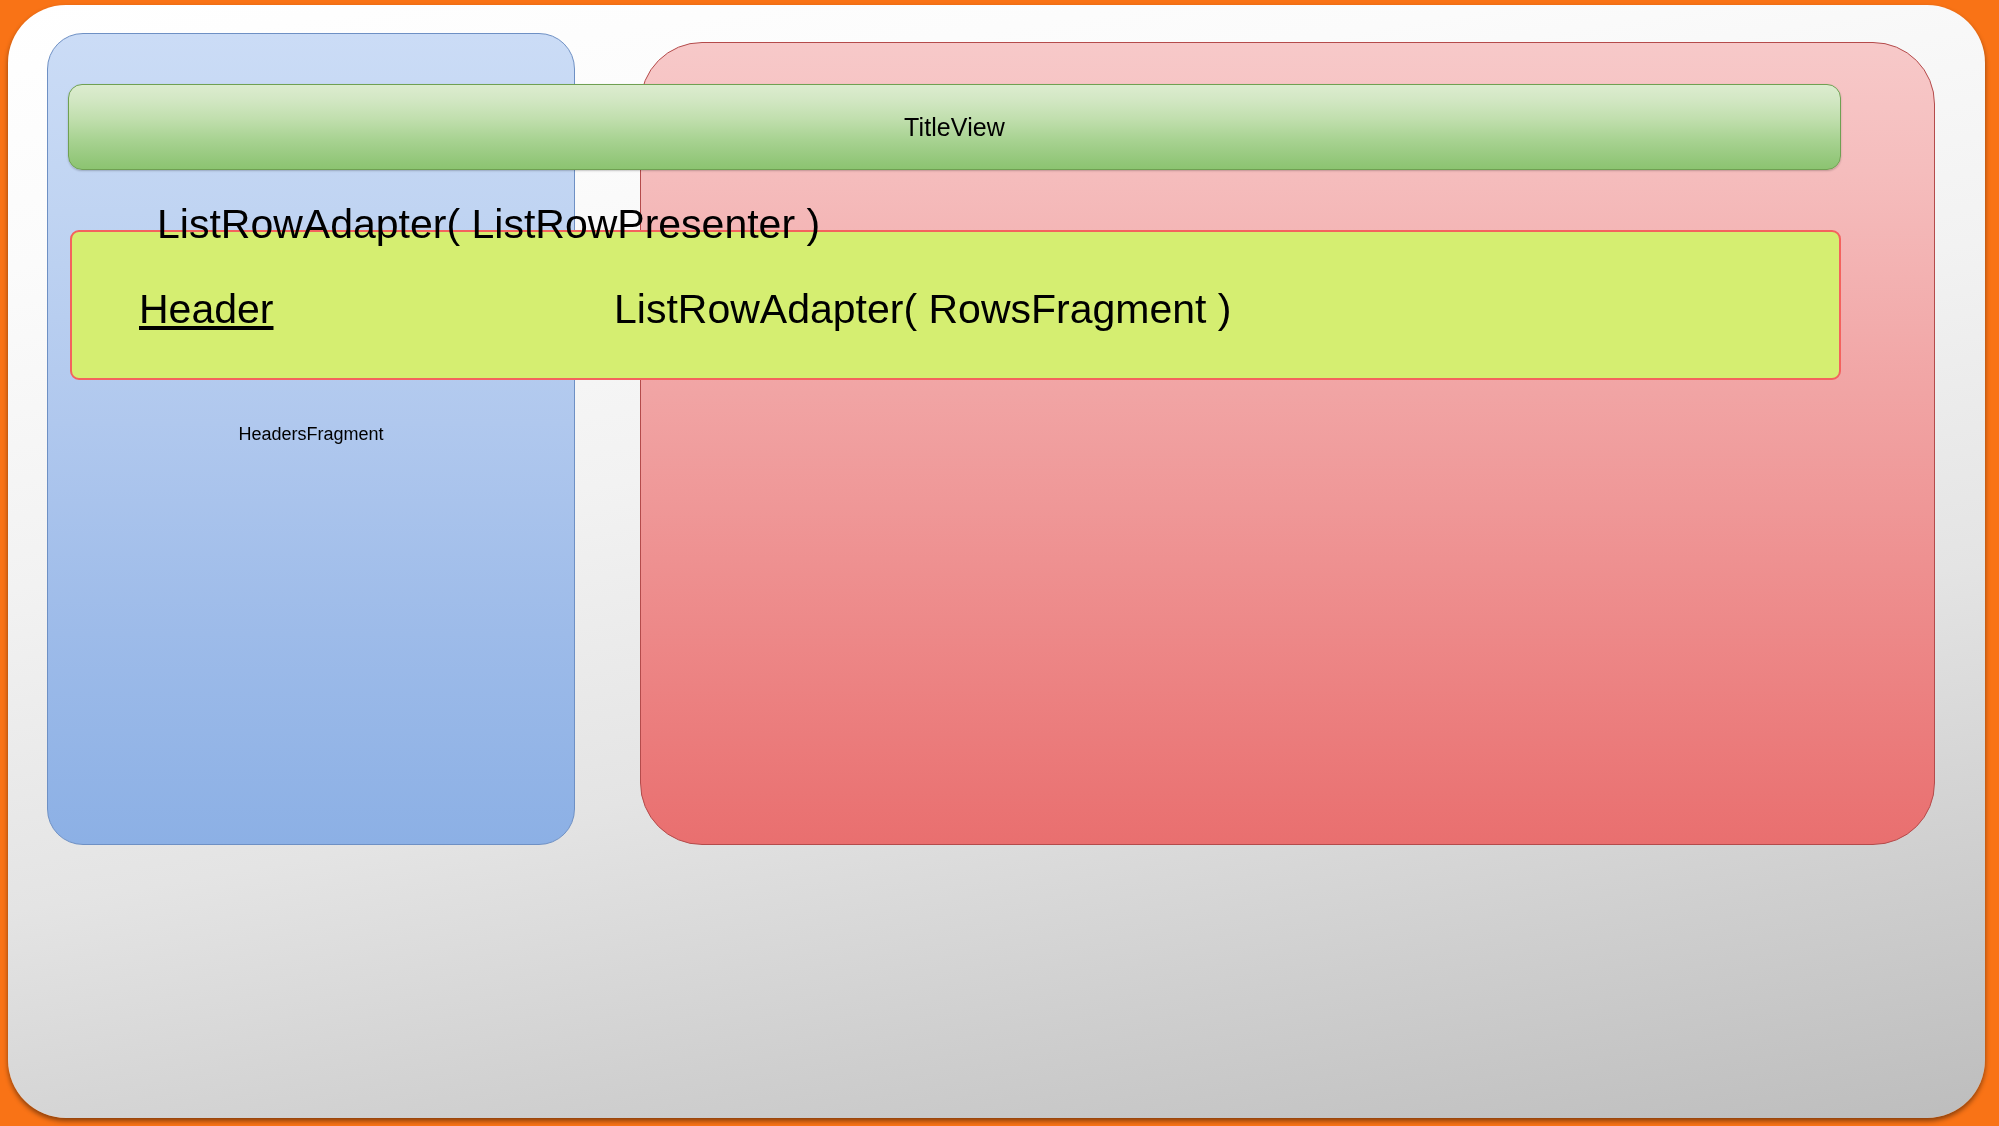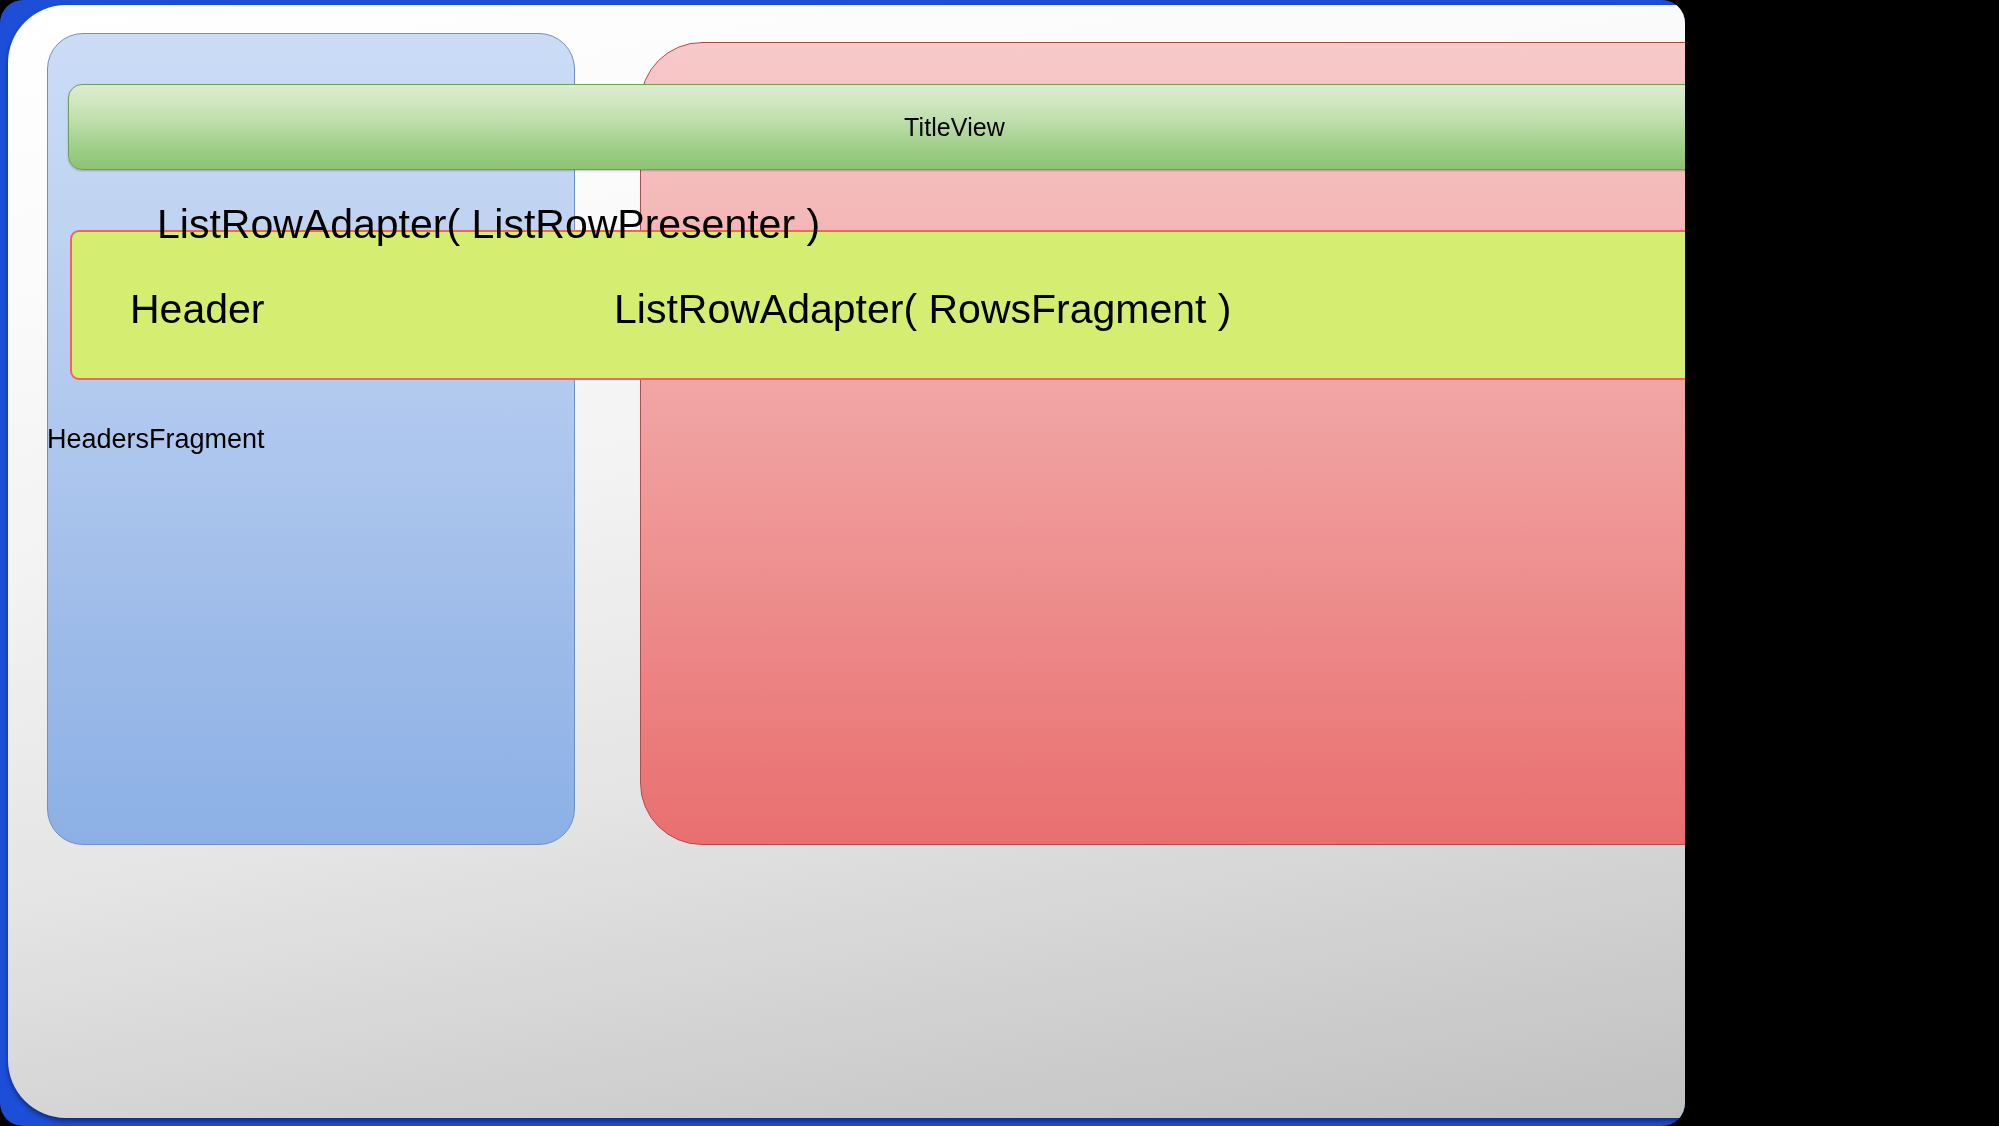--- a/index.html
+++ b/index.html
@@ -6,25 +6,24 @@
   html, body {
     margin: 0;
     padding: 0;
     background: #000000;
   }
   body {
     font-family: "Liberation Sans", sans-serif;
   }
   #canvas {
     position: relative;
-    width: 1685px;
+    width: 1999px;
     height: 1126px;
-    background: #1d4ed8;
+    background: #f97316;
     overflow: hidden;
-    border-radius: 23px;
   }
 
   
   .outer-shell {
     position: absolute;
     left: 8px;
     top: 5px;
     width: 1977px;
     height: 1113px;
     border-radius: 58px;
@@ -133,47 +132,49 @@
     height: 150px;
     background: #d5ee71;
     border: 2px solid #f4625e;
     border-radius: 9px;
     box-sizing: border-box;
     z-index: 4;
   }
 
   .header-label {
     position: absolute;
-    left: 130px;
+    left: 139px;
     top: 289px;
     font-size: 41px;
     color: #000000;
     white-space: nowrap;
     line-height: 1;
     z-index: 6;
+    text-decoration: underline;
   }
 
   .lra-card-label {
     position: absolute;
     left: 614px;
     top: 289px;
     font-size: 41px;
     color: #000000;
     white-space: nowrap;
     line-height: 1;
     z-index: 6;
   }
 
   
   .headers-fragment-label {
     position: absolute;
     left: 47px;
     top: 424px;
     width: 528px;
-    font-size: 27px;
+    text-align: center;
+    font-size: 18px;
     color: #000000;
     z-index: 6;
   }
   .rows-fragment-label {
     position: absolute;
     left: 640px;
     top: 424px;
     width: 745px;
     text-align: center;
     font-size: 27px;

